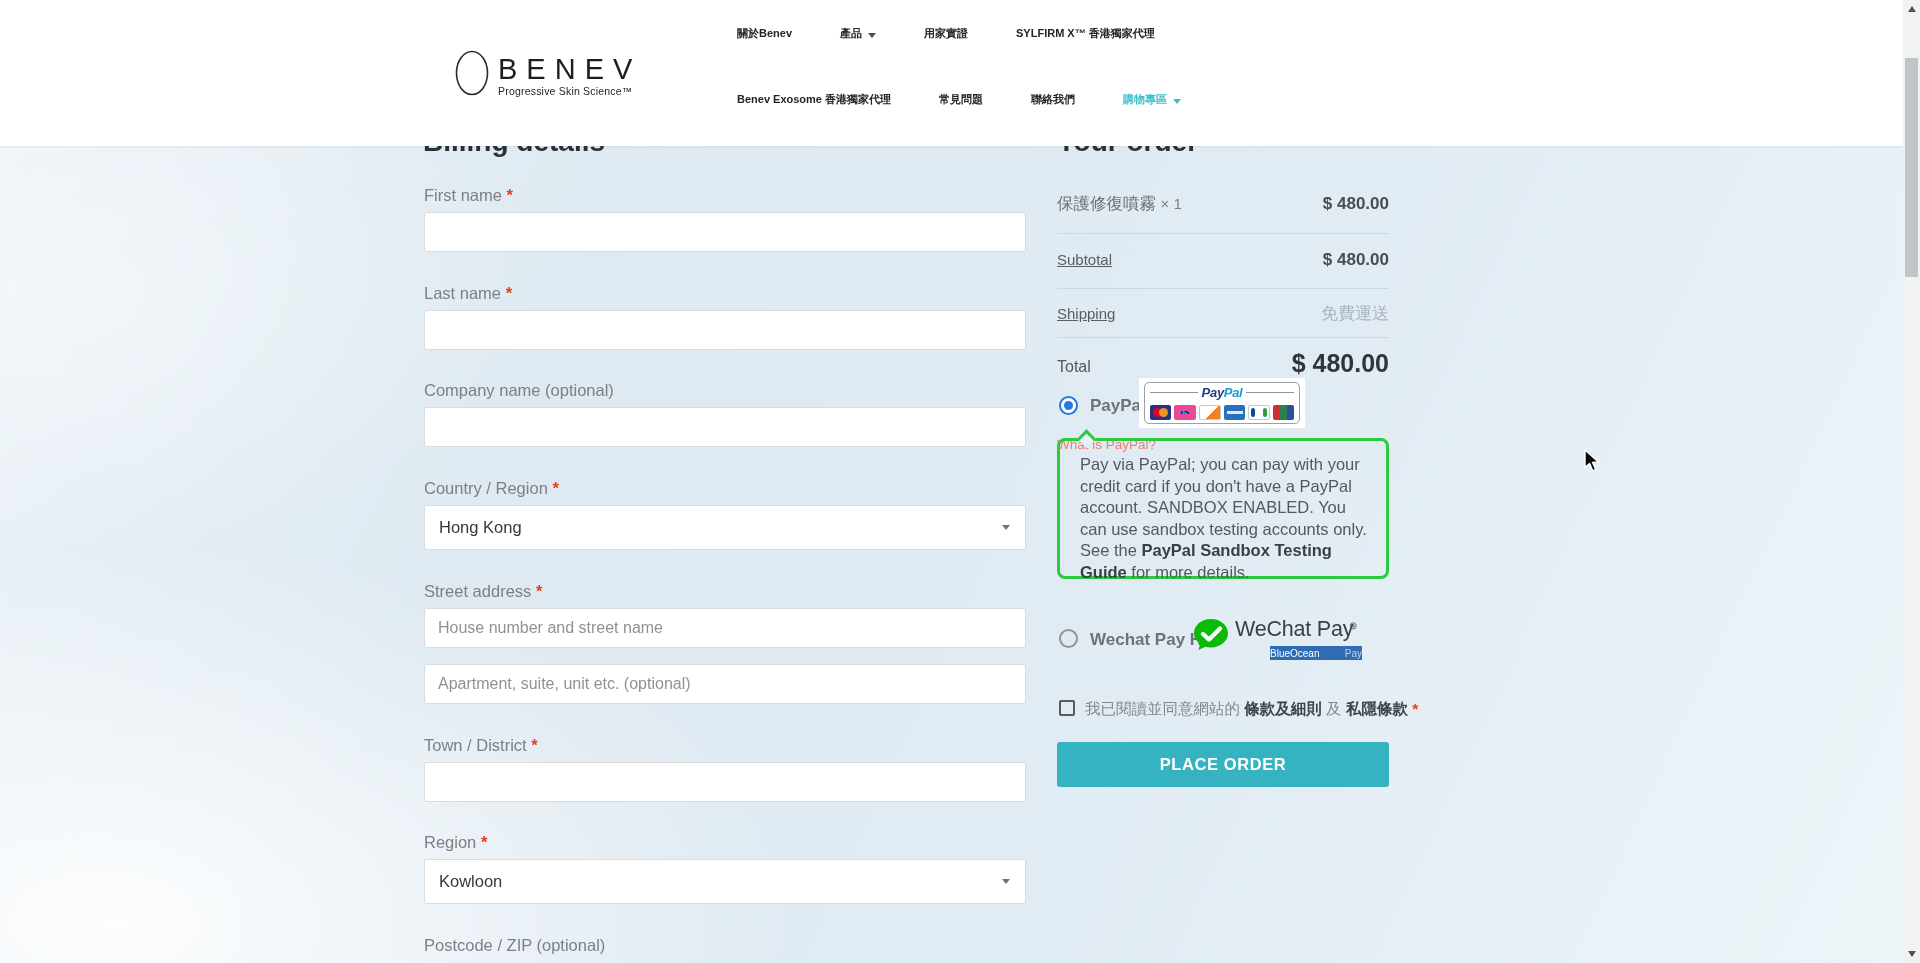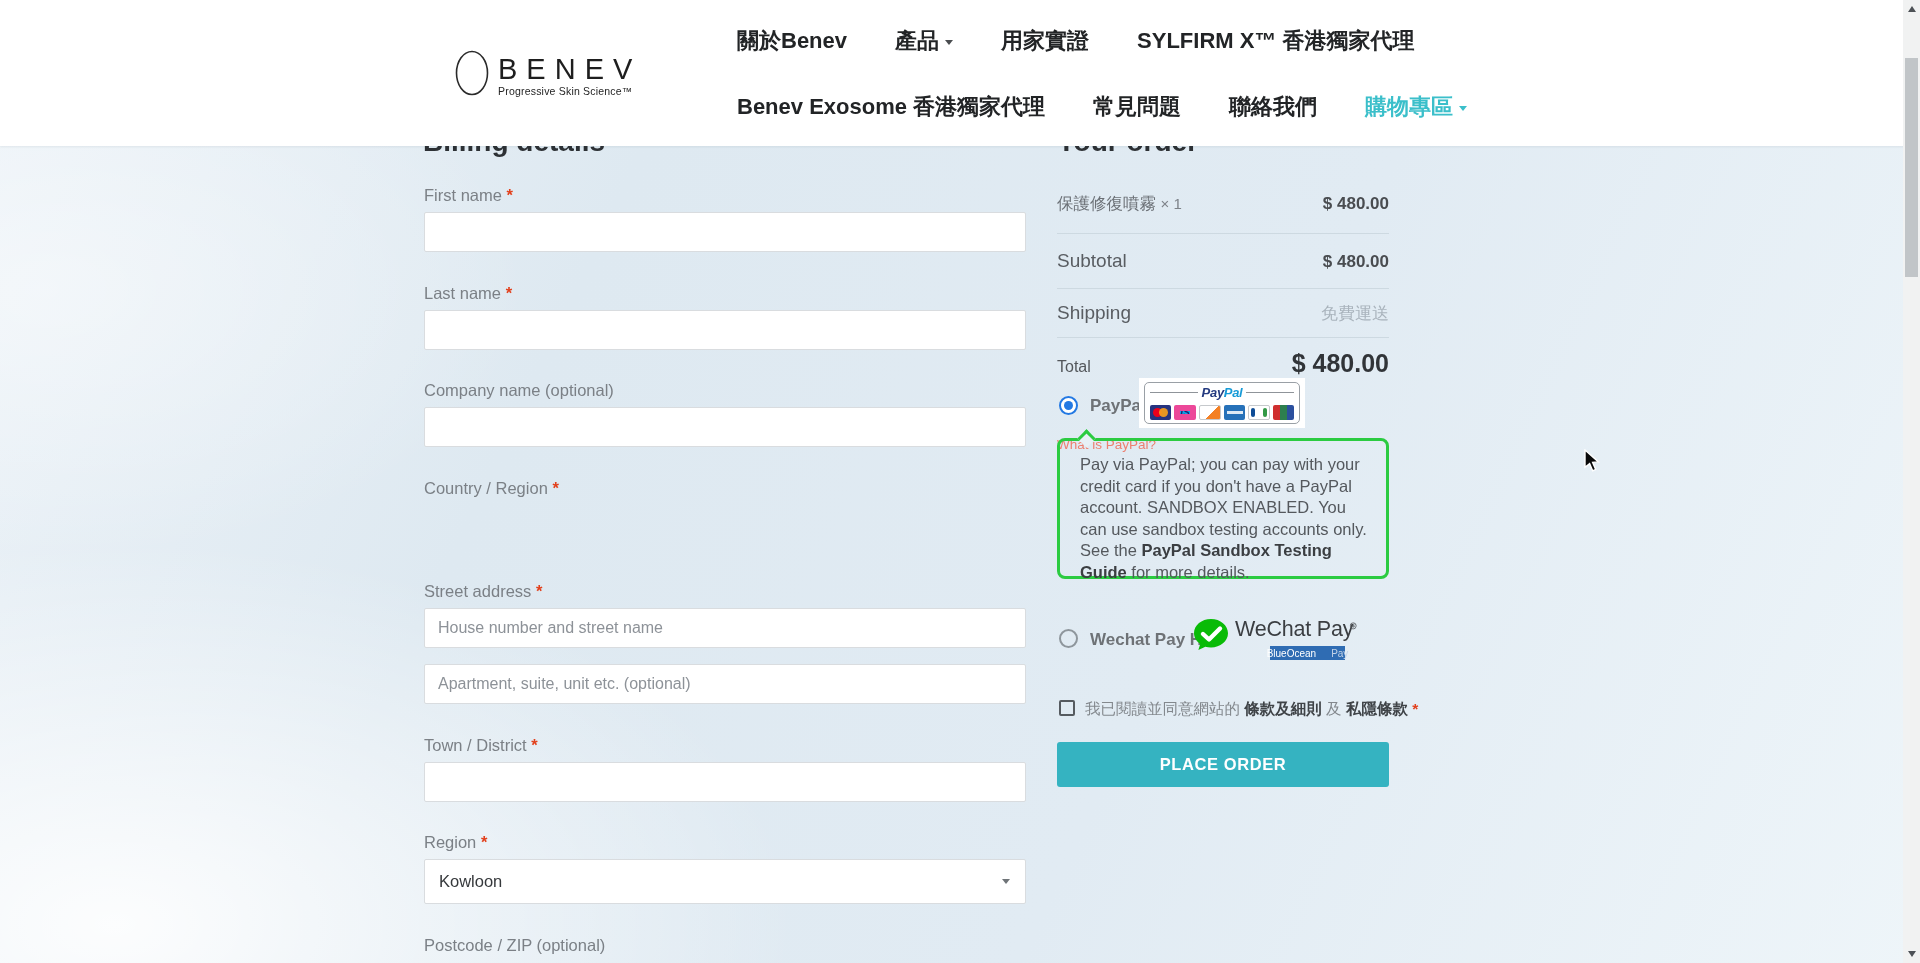--- a/index.html
+++ b/index.html
@@ -13,21 +13,21 @@
   .hdr{position:absolute;left:0;top:0;width:1920px;height:146px;background:#fff;z-index:20;box-shadow:0 1px 2px rgba(40,60,80,.08);}
   .logo{position:absolute;left:454px;top:50px;display:flex;align-items:flex-start;cursor:pointer;}
   .logo svg{display:block;}
   .logo-txt{margin-left:7px;margin-top:4px;}
   .logo-name{font-size:29px;font-weight:500;letter-spacing:9px;color:#1e1e1e;line-height:30px;}
   .logo-tag{font-size:10.5px;color:#242424;letter-spacing:.2px;margin-top:1px;}
   .nav{position:absolute;left:737px;top:0;z-index:21;}
   .nav-row{position:absolute;left:0;display:flex;gap:48px;align-items:center;white-space:nowrap;}
   .nav-row.r1{top:26px;}
   .nav-row.r2{top:92px;}
-  .nav-item{display:flex;align-items:center;font-size:22px;font-weight:bold;color:#222426;cursor:pointer;}
+  .nav-item{display:flex;align-items:center;font-size:11px;font-weight:bold;color:#222426;cursor:pointer;}
   .nav-item.active{color:#3bbfca;}
   .nav-caret{margin-left:6px;display:inline-block;width:0;height:0;border-left:4.5px solid transparent;border-right:4.5px solid transparent;border-top:5px solid #4a4d50;margin-top:3px;}
   .nav-item.active .nav-caret{border-top-color:#3bbfca;}
 
   
   .h2cut{position:absolute;top:126px;font-size:28px;font-weight:bold;color:#2d3135;z-index:1;white-space:nowrap;}
 
   
   .f-label{position:absolute;left:424px;font-size:16.5px;color:#7b8086;z-index:1;}
   .req{color:#e2401c;font-weight:bold;}
@@ -35,21 +35,21 @@
   .f-input::placeholder{color:#8d9298;opacity:1;}
   .f-select{position:absolute;left:424px;width:602px;height:45px;box-sizing:border-box;background:#fff;border:1px solid #d9dcdf;border-radius:2px;padding:0 14px;font-size:16.5px;color:#36393c;display:flex;align-items:center;z-index:1;cursor:pointer;}
   .sel-caret{position:absolute;right:15px;top:19px;width:0;height:0;border-left:4.5px solid transparent;border-right:4.5px solid transparent;border-top:5.5px solid #6f7478;}
 
   
   .o-row{position:absolute;left:1057px;width:332px;display:flex;justify-content:space-between;align-items:baseline;z-index:1;}
   .o-div{position:absolute;left:1057px;width:332px;height:1px;background:#cdd9e1;z-index:1;}
   .o-item-name{font-size:16.5px;color:#6b7076;}
   .o-qty{font-size:15px;color:#7d8288;}
   .o-price{font-size:17px;font-weight:bold;color:#494c50;}
-  .o-label{font-size:19px;color:#595d62;}
+  .o-label{font-size:15px;color:#595d62;text-decoration:underline;}
   .o-ship{font-size:17px;color:#a9b3bc;}
   .o-total-label{font-size:16px;color:#53575b;}
   .o-total-price{font-size:25px;font-weight:bold;color:#313438;}
 
   
   .radio{position:absolute;width:19px;height:19px;border-radius:50%;box-sizing:border-box;z-index:1;cursor:pointer;}
   .radio.sel{border:2px solid #2379e3;background:#fff;}
   .radio.sel::after{content:"";position:absolute;left:3px;top:3px;width:9px;height:9px;border-radius:50%;background:#2379e3;}
   .radio.unsel{border:2px solid #8e969c;background:transparent;}
   .pay-label{position:absolute;font-size:17px;font-weight:bold;color:#6e7276;z-index:1;cursor:pointer;}
@@ -80,21 +80,21 @@
 
   .gbox{position:absolute;left:1057px;top:438px;width:332px;height:141px;box-sizing:border-box;border:3px solid #2bcb41;border-radius:8px;z-index:1;}
   .gbox-notch{position:absolute;left:20px;top:-9px;width:13px;height:13px;background:#e7f0f6;border-left:3px solid #2bcb41;border-top:3px solid #2bcb41;transform:rotate(45deg);box-sizing:border-box;}
   .gbox-txt{padding:13px 16px 0 20px;font-size:16.5px;line-height:21.5px;color:#54585d;}
   .gbox-bold{font-weight:bold;color:#3b3e42;}
 
   .wc-logo{position:absolute;left:1192px;top:612px;width:172px;height:50px;z-index:1;}
   .wc-bubble{position:absolute;left:0;top:6px;}
   .wc-text{position:absolute;left:43px;top:5px;font-size:21.5px;color:#3b3e42;letter-spacing:-.2px;white-space:nowrap;}
   .wc-reg{position:absolute;left:157px;top:8px;font-size:10px;color:#5a5e62;}
-  .wc-bar{position:absolute;left:78px;top:34px;width:75px;height:14px;background:#2f6cb3;display:flex;align-items:center;justify-content:center;font-size:10px;color:#fff;white-space:nowrap;gap:12px;}
+  .wc-bar{position:absolute;left:78px;top:34px;width:92px;height:14px;background:#2f6cb3;display:flex;align-items:center;justify-content:space-between;font-size:10px;color:#fff;white-space:nowrap;gap:12px;}
   .wc-bar .lite{color:#c3d3e8;margin-left:3px;}
 
   .chkbox{position:absolute;left:1059px;top:700px;width:16px;height:16px;border:2px solid #565b60;border-radius:2px;box-sizing:border-box;background:transparent;z-index:1;cursor:pointer;}
   .terms{position:absolute;left:1085px;top:699px;width:310px;font-size:15.5px;color:#83888d;z-index:1;white-space:nowrap;}
   .terms b{color:#3f4347;cursor:pointer;}
 
   .place-btn{position:absolute;left:1057px;top:742px;width:332px;height:45px;background:#35b3c1;border:none;border-radius:3px;color:#fff;font-size:16.5px;font-weight:bold;letter-spacing:.6px;z-index:1;cursor:pointer;display:flex;align-items:center;justify-content:center;font-family:"Liberation Sans",sans-serif;}
 
   
   .sb-track{position:absolute;right:0;top:0;width:17px;height:963px;background:#f1f2f2;z-index:40;}
@@ -163,20 +163,24 @@
   <div class="f-label" style="top:186px;"><span>First name</span> <span class="req">*</span></div>
   <input class="f-input" style="top: 212px;">
 
   <div class="f-label" style="top:284px;"><span>Last name</span> <span class="req">*</span></div>
   <input class="f-input" style="top: 310px;">
 
   <div class="f-label" style="top:381px;">Company name (optional)</div>
   <input class="f-input" style="top: 407px;">
 
   <div class="f-label" style="top:479px;"><span>Country / Region</span> <span class="req">*</span></div>
+  <div class="f-select" style="top:505px;">
+    <span>Hong Kong</span>
+    <span class="sel-caret"></span>
+  </div>
 
   <div class="f-label" style="top:582px;"><span>Street address</span> <span class="req">*</span></div>
   <input class="f-input" style="top: 608px;" placeholder="House number and street name">
   <input class="f-input" style="top: 664px;" placeholder="Apartment, suite, unit etc. (optional)">
 
   <div class="f-label" style="top:736px;"><span>Town / District</span> <span class="req">*</span></div>
   <input class="f-input" style="top: 762px;">
 
   <div class="f-label" style="top:833px;"><span>Region</span> <span class="req">*</span></div>
   <div class="f-select" style="top:859px;">

